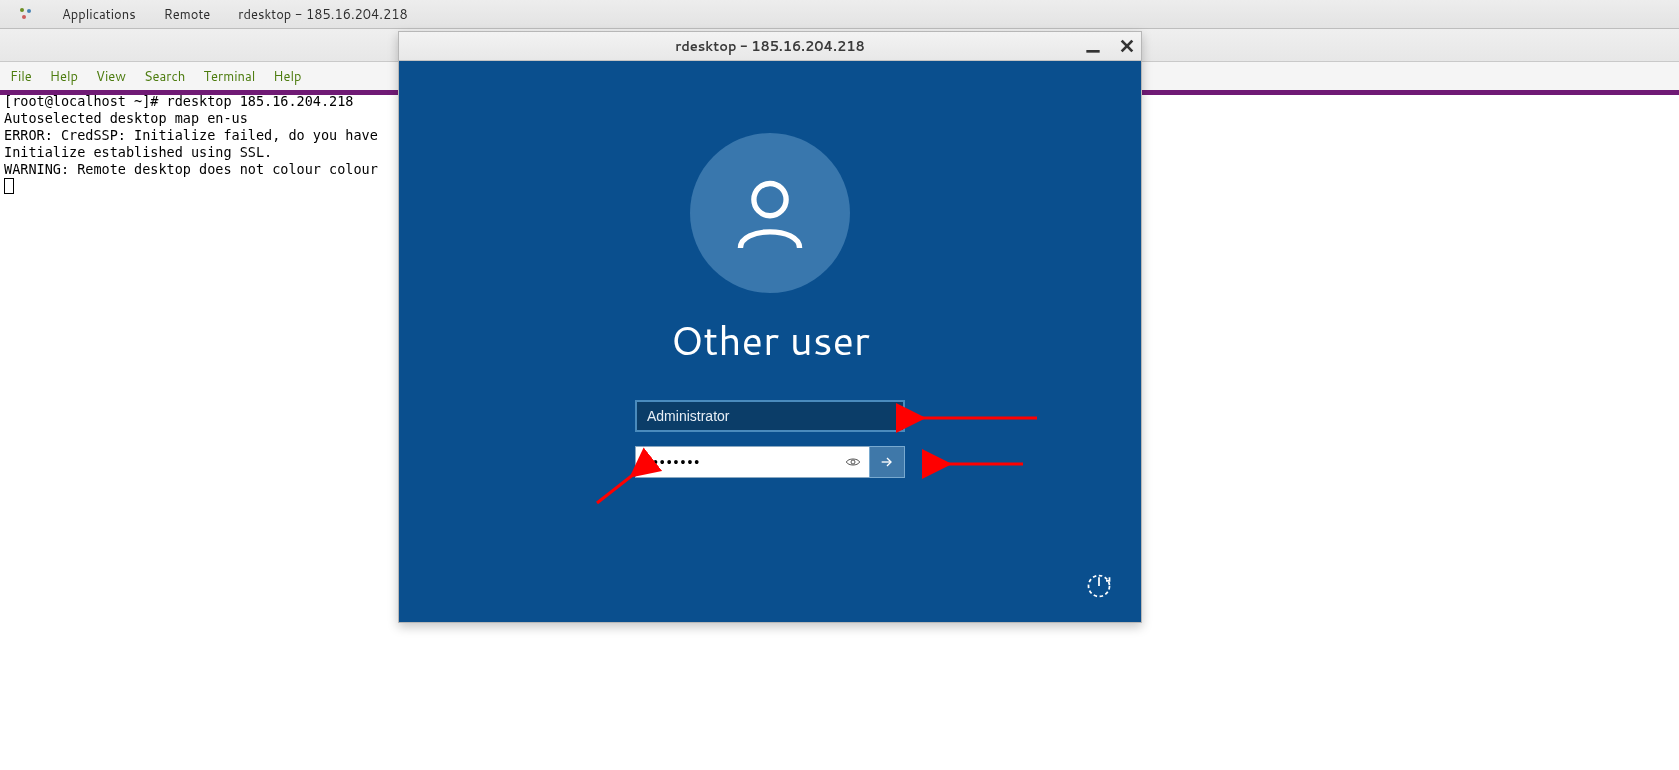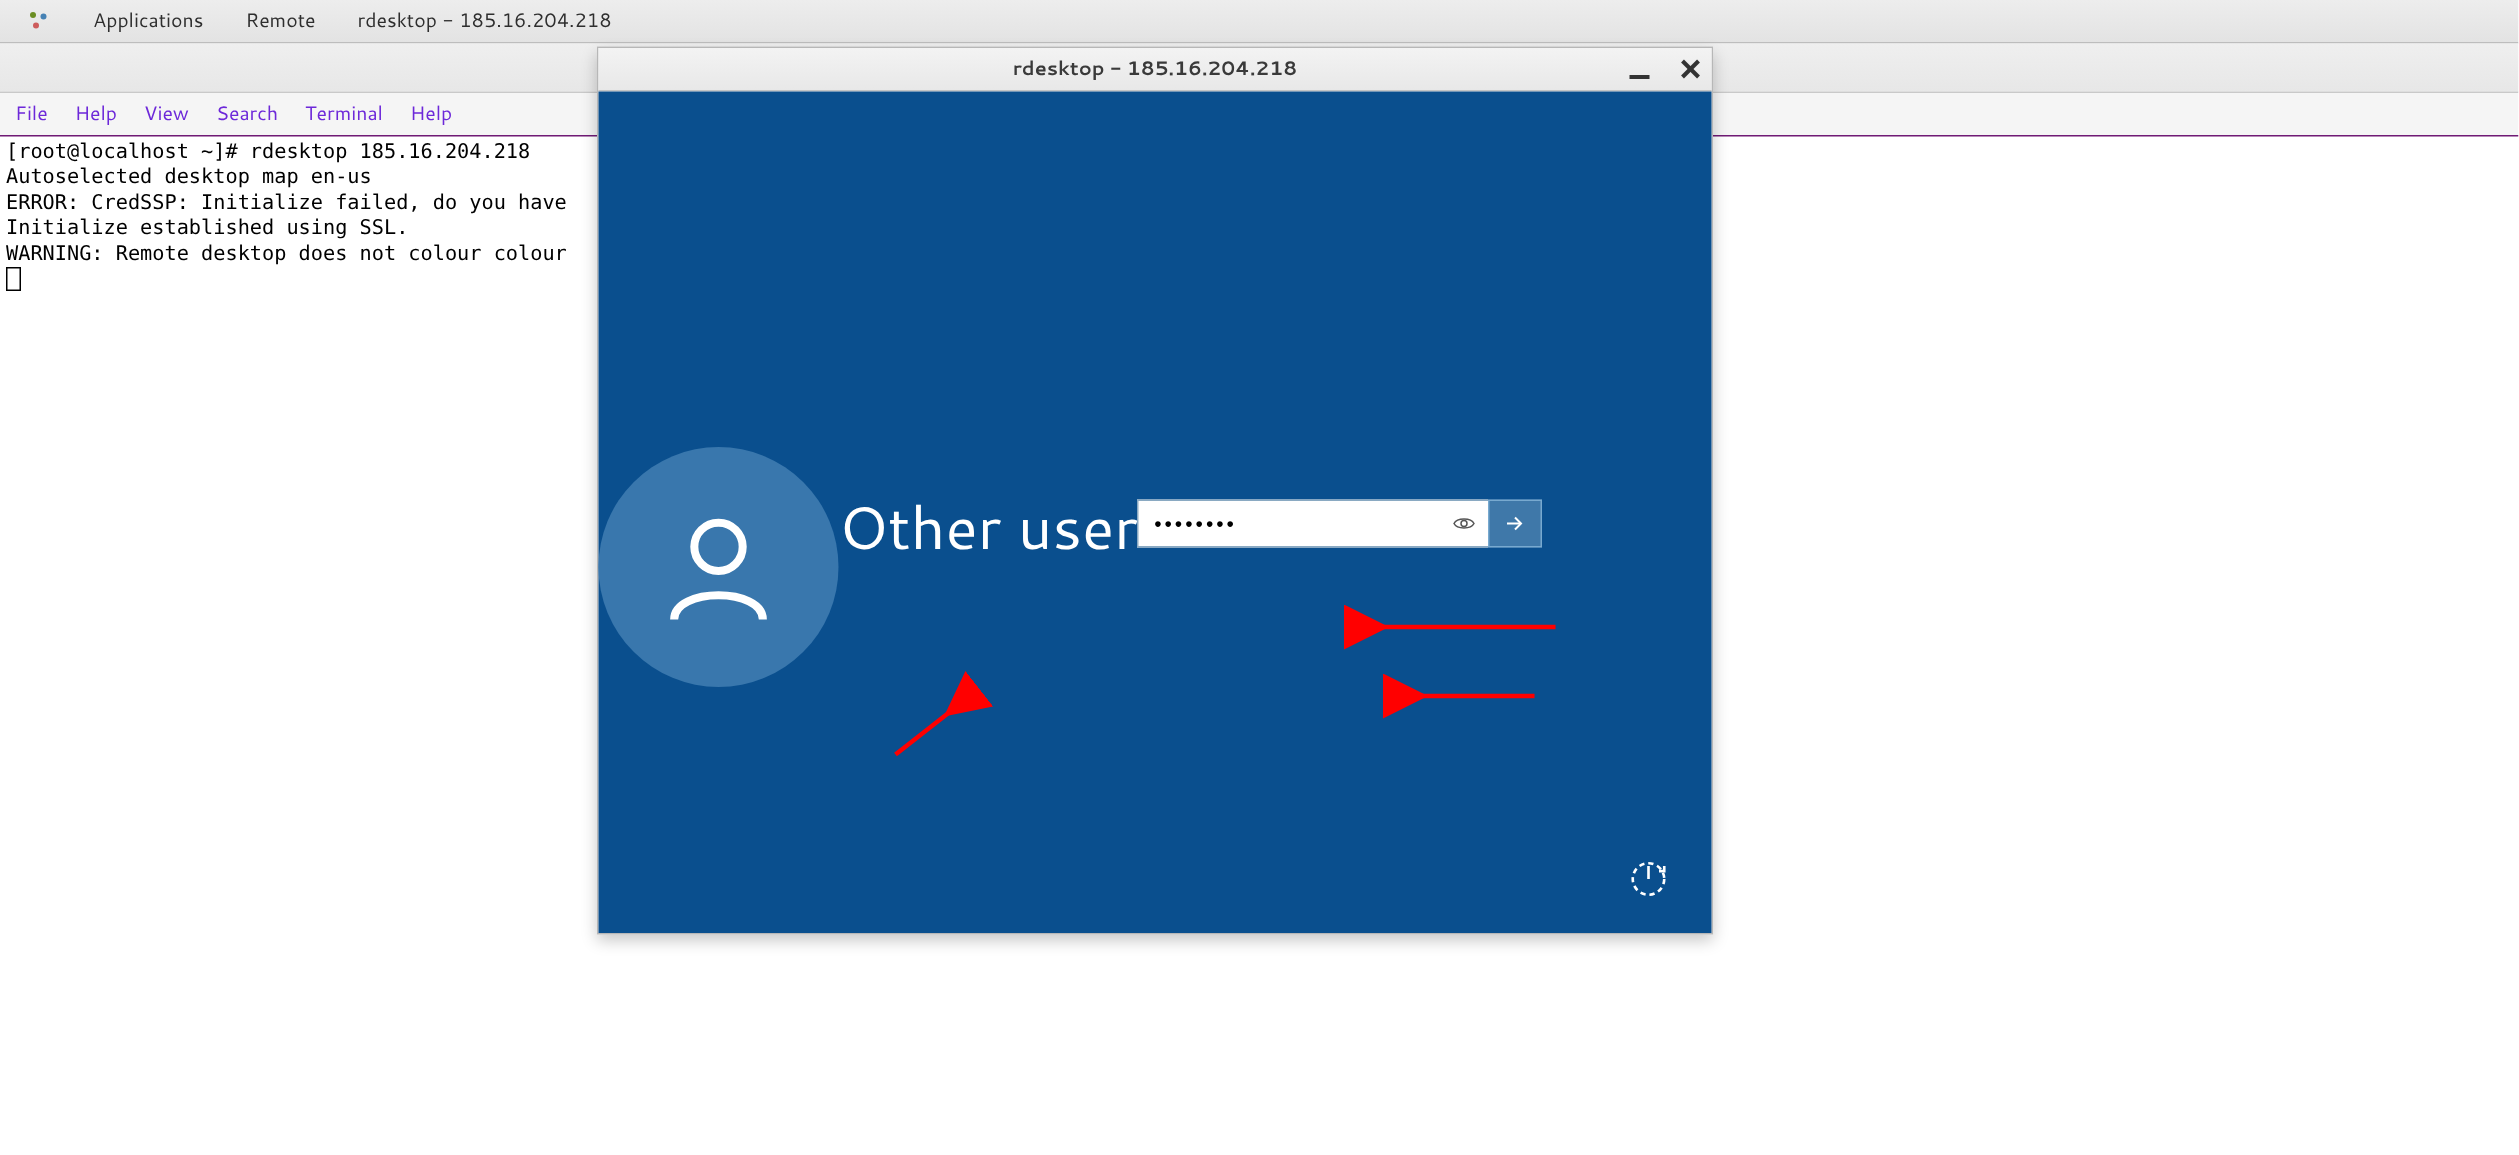--- a/index.html
+++ b/index.html
@@ -36,27 +36,27 @@
   .app-strip {
     height: 32px;
     background: linear-gradient(#efefef, #e7e7e7);
     border-bottom: 1px solid #c9c9c9;
   }
 
   
   .term-menu {
     height: 28px;
     background: #f5f5f5;
-    border-bottom: 1px solid #701a75;
+    border-bottom: 5px solid #701a75;
     display: flex;
     align-items: center;
     gap: 18px;
     padding: 0 10px;
     font-size: 13px;
-    color: #6d28d9;
+    color: #4d7c0f;
   }
   .term-menu span { cursor: default; }
 
   
   .terminal {
     position: absolute;
     left: 0;
     top: 89px;           
     width: 1679px;
     padding: 4px 4px;
@@ -110,20 +110,21 @@
     color: #333;
   }
   .win-btn { width: 16px; height: 16px; display:flex; align-items:center; justify-content:center; cursor:default;}
   .win-btn svg { display:block; }
 
   .rdp-body {
     flex: 1 1 auto;
     background: #0a4f8e; 
     position: relative;
     display: flex;
+    flex-direction: column;
     align-items: center;
   }
 
   
   .avatar {
     margin-top: 72px;
     width: 160px; height: 160px;
     border-radius: 50%;
     background: #3977ad;
     display: flex;
@@ -265,20 +266,21 @@
   <div class="rdp-body">
     <div class="avatar">
       <svg viewBox="0 0 64 64">
         <circle cx="32" cy="22" r="12" fill="none" stroke="#fff" stroke-width="4"></circle>
         <path d="M10 58 C10 42, 54 42, 54 58" fill="none" stroke="#fff" stroke-width="4"></path>
       </svg>
     </div>
 
     <div class="login-title">Other user</div>
 
+    <input class="username-box" type="text" value="Administrator" style="">
 
     <div class="password-row">
       <div class="password-wrap">
         <input class="password-box" type="text" value="••••••••" style="">
         <span class="reveal-btn">
           <svg viewBox="0 0 24 24">
             <path d="M2 12 C5 6, 19 6, 22 12 C19 18, 5 18, 2 12 Z" stroke-width="1.5"></path>
             <circle cx="12" cy="12" r="3" stroke-width="1.5"></circle>
           </svg>
         </span>

